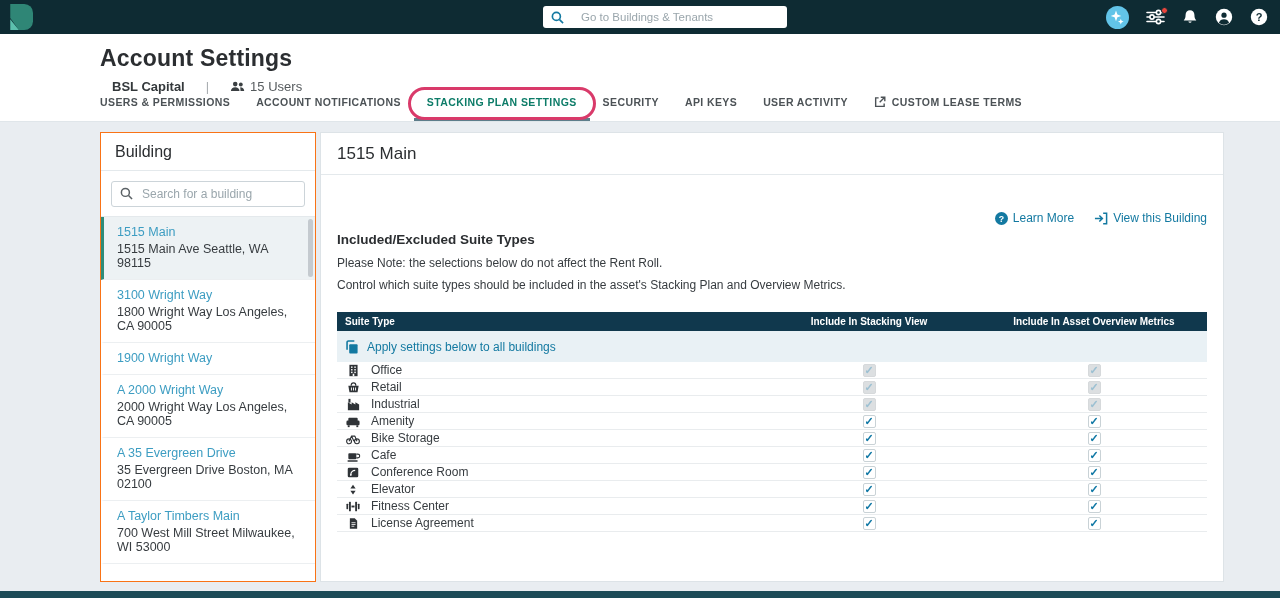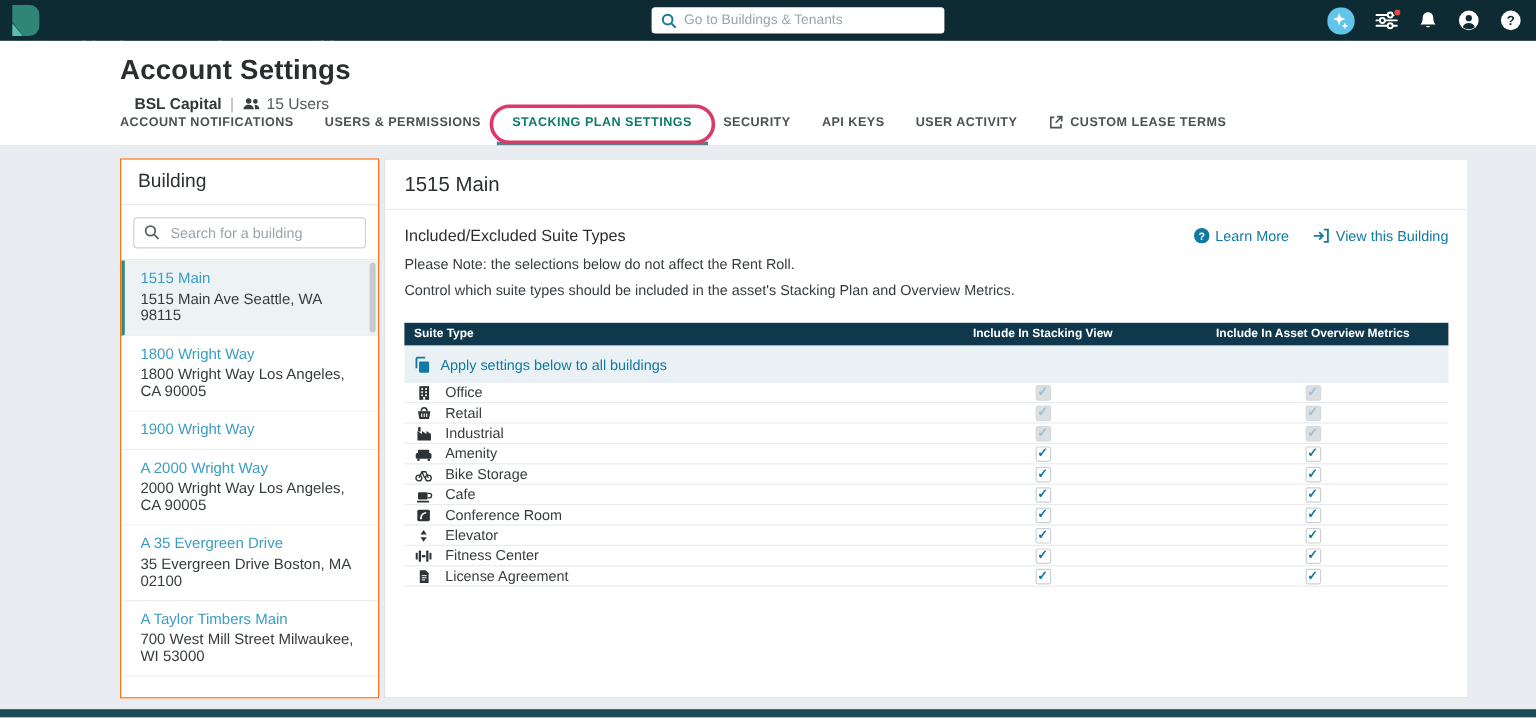--- a/index.html
+++ b/index.html
@@ -7,29 +7,29 @@
   body {
     width:1280px; height:598px; position:relative; overflow:hidden;
     font-family:"Liberation Sans", sans-serif; background:#e9edf1;
   }
   
   .navbar { position:absolute; top:0; left:0; right:0; height:34px; background:#0e2b33; display:flex; align-items:center; z-index:20; }
   .logo { margin-left:7px; display:flex; align-items:center; }
   .nav-menu { display:flex; margin-left:12px; height:49px; align-items:center;margin-top:44px; }
   .nav-item { color:#fff; font-size:11px; font-weight:bold; letter-spacing:.6px; padding:0 13px; display:flex; align-items:center; gap:6px; cursor:pointer; height:34px; }
   .nav-search { position:absolute; left:543px; top:6px; width:244px; height:22px; background:#fff; border-radius:3px; display:flex; align-items:center; padding:0 8px; }
-  .nav-search input { border:none; outline:none; flex:1; font-size:11.5px; margin-left:4px; color:#333; background:transparent; }
+  .nav-search input { border:none; outline:none; flex:1; font-size:11.5px; margin-left:15px; color:#333; background:transparent; }
   .nav-search input::placeholder { color:#9aa6ac; }
   .nav-icons { position:absolute; right:12px; top:0; height:34px; display:flex; align-items:center; gap:17px; }
   .nav-ic { display:flex; align-items:center; cursor:pointer; position:relative; }
   .red-dot { position:absolute; top:-2px; right:-3px; width:7px; height:7px; border-radius:50%; background:#e8453c; border:1px solid #0e2b33; }
   
   .page-header { position:absolute; top:34px; left:0; right:0; height:88px; background:#fff; border-bottom:1px solid #e0e6ea; z-index:5; }
   .page-title { position:absolute; left:100px; top:11px; font-size:23px; font-weight:bold; color:#2b2e31; letter-spacing:.2px; }
-  .page-sub { position:absolute; left:100px; top:45px; font-size:13px; color:#565b5e; display:flex; align-items:center; gap:7px;padding-left:12px; }
+  .page-sub { position:absolute; left:100px; top:45px; font-size:13px; color:#565b5e; display:flex; align-items:center; gap:21px;padding-left:12px; }
   .company { font-weight:bold; color:#33383b; }
   .sep { color:#a8adb0; }
   .users-wrap { display:flex; align-items:center; gap:5px; }
   .tab-bar { position:absolute; left:100px; bottom:0; display:flex; }
   .tab { font-size:10.5px; font-weight:bold; letter-spacing:.4px; color:#4c5256; padding:0 13px 10px; cursor:pointer; border-bottom:3px solid transparent; display:flex; gap:6px; align-items:center; position:relative; white-space:nowrap; }
   .tab:first-child { padding-left:0; }
   .tab.active { color:#0d7c68; border-bottom-color:#5d7d8a; }
   .tab.annotated::before { content:''; position:absolute; top:-9px; bottom:-2px; left:-6px; right:-6px; border:3.5px solid #d93a6a; border-radius:17px; pointer-events:none; z-index:6; }
   
   .sidebar { position:absolute; left:100px; top:132px; width:216px; height:450px; background:#fff; border:1px solid #f97316; overflow:hidden; z-index:2; }
@@ -42,21 +42,21 @@
   .b-item { padding:8px 12px 9px 13px; border-bottom:1px solid #eceff1; border-left:3px solid transparent; cursor:pointer; }
   .b-item.selected { background:#edf2f4; border-left-color:#2f8c7a; }
   .b-name { font-size:12.5px; color:#3d9dc2; }
   .b-addr { font-size:12.5px; color:#373c40; margin-top:3px; }
   .scroll-thumb { position:absolute; right:2px; top:2px; width:5px; height:58px; background:#c4cacf; border-radius:3px; }
   
   .main { position:absolute; left:320px; top:132px; width:904px; height:450px; background:#fff; border:1px solid #dde3e7; overflow:hidden; z-index:2; }
   .main-title { padding:11px 16px 10px; font-size:17px; color:#2b2e31; border-bottom:1px solid #e4e9ec; }
   .main-body { padding:14px 16px 0; }
   .section-row { display:flex; justify-content:space-between; align-items:center; }
-  .section-title { font-size:13.5px; font-weight:normal; color:#2b2e31; }
+  .section-title { font-size:13.5px; font-weight:bold; color:#2b2e31;margin-top:43px; }
   .section-links { display:flex; gap:20px; }
   .link { display:flex; align-items:center; gap:5px; font-size:12px; color:#1379a1; cursor:pointer; }
   .desc { font-size:12px; color:#373c40; margin:9px 0 0; }
   .desc + .desc { margin-top:8px; }
   .table { margin-top:20px; }
   .t-header { display:flex; align-items:center; background:#10384d; color:#fff; height:19px; font-size:10px; font-weight:bold; }
   .t-label-col { flex:1; padding-left:8px; }
   .col-c1 { width:224px; text-align:center; }
   .col-c2 { width:226px; text-align:center; }
   .apply-row { display:flex; align-items:center; height:31px; background:#e9f1f5; padding-left:8px; gap:8px; cursor:pointer; }
@@ -157,24 +157,24 @@
             <path d="M.8 11c0-2.6 2.1-4.2 4.7-4.2s4.7 1.6 4.7 4.2z"></path>
             <circle cx="11.6" cy="3.8" r="2.1"></circle>
             <path d="M11 6.9c2.4.1 4.3 1.6 4.3 4.1h-4z"></path>
           </svg>
       </span>
       <span>15 Users</span>
     </span>
   </div>
   <div class="tab-bar" id="tab-bar">
       <div class="tab">
+        <span>USERS &amp; PERMISSIONS</span>
+      </div>
+      <div class="tab">
         <span>ACCOUNT NOTIFICATIONS</span>
-      </div>
-      <div class="tab">
-        <span>USERS &amp; PERMISSIONS</span>
       </div>
       <div class="tab active annotated">
         <span>STACKING PLAN SETTINGS</span>
       </div>
       <div class="tab">
         <span>SECURITY</span>
       </div>
       <div class="tab">
         <span>API KEYS</span>
       </div>
@@ -203,21 +203,21 @@
         </svg>
     </span>
     <input type="text" placeholder="Search for a building" style="">
   </div>
   <div class="building-list" id="building-list">
       <div class="b-item selected">
         <div class="b-name">1515 Main</div>
         <div class="b-addr">1515 Main Ave Seattle, WA 98115</div>
       </div>
       <div class="b-item">
-        <div class="b-name">1800 Wright Way</div>
+        <div class="b-name">3100 Wright Way</div>
         <div class="b-addr">1800 Wright Way Los Angeles, CA 90005</div>
       </div>
       <div class="b-item">
         <div class="b-name">1900 Wright Way</div>
       </div>
       <div class="b-item">
         <div class="b-name">A 2000 Wright Way</div>
         <div class="b-addr">2000 Wright Way Los Angeles, CA 90005</div>
       </div>
       <div class="b-item">

